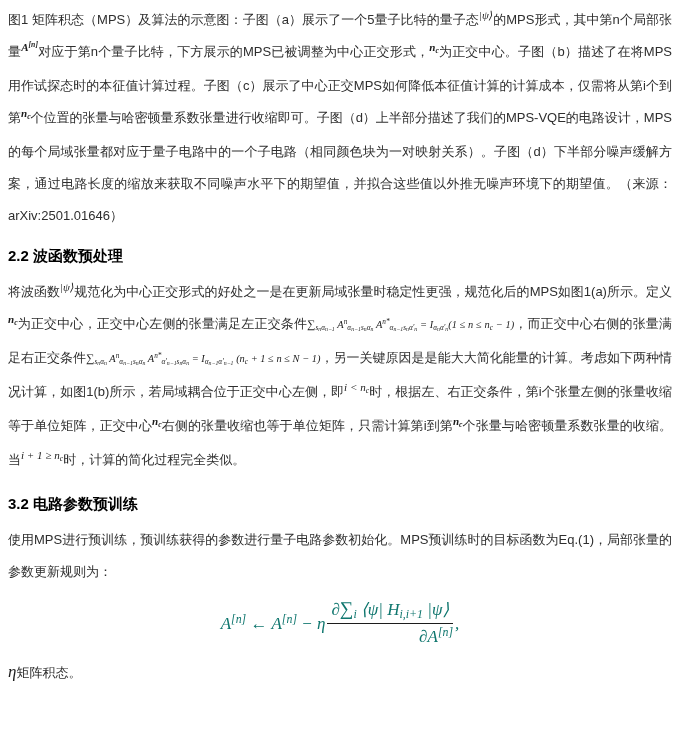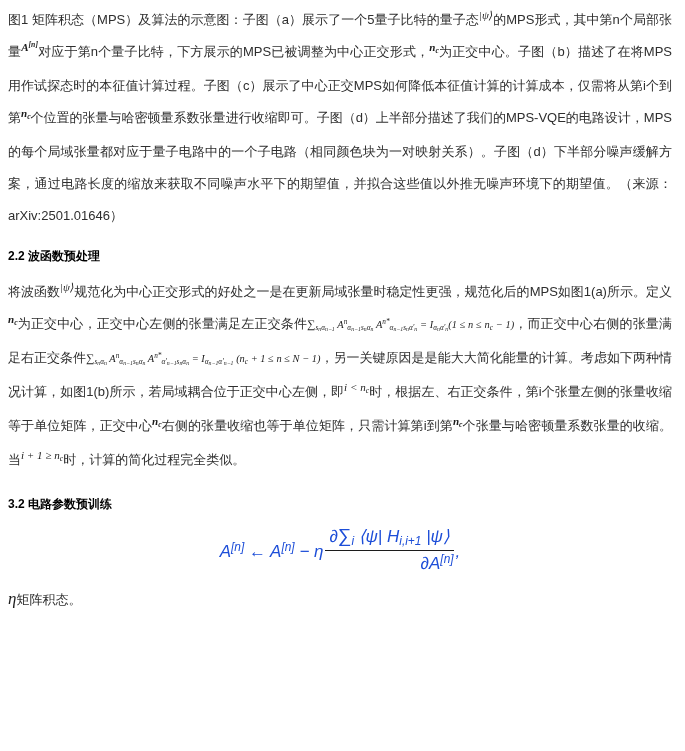--- a/index.html
+++ b/index.html
@@ -13,21 +13,21 @@
   .page { padding: 4px 13px 0 8px; }
 
   .para {
     font-size: 13px;
     line-height: 32px;
     text-align: justify;
     margin: 0;
   }
 
   .h2 {
-    font-size: 12px;
+    font-size: 15px;
     font-weight: 700;
     color: #000000;
     line-height: 22px;
     margin: 13px 0 9px 0;
   }
   .h2-3 { margin-top: 15px; }
 
   
   .seg-math {
     font-family: "Liberation Serif", "DejaVu Serif", serif;
@@ -41,24 +41,24 @@
 
   .tk-b  { font-style: italic; }
   .tk-i  { font-style: italic; }
   .tk-op { font-style: normal; font-size: 1.12em; }
   .tk-u  { font-size: 0.70em; position: relative; top: -0.50em; }
   .tk-d  { font-size: 0.70em; position: relative; top: 0.28em; }
   .tk-dd { font-size: 0.56em; position: relative; top: 0.55em; }
 
   .equation {
     text-align: center;
-    font-family: Liberation Sans, sans-serif;
+    font-family: Liberation Serif, serif;
     font-style: italic;
     font-size: 17px;
-    color: #1d4ed8;
+    color: #0f766e;
     margin: 12px 0 6px 0;
     line-height: normal;
   }
   .frac {
     display: inline-block;
     vertical-align: middle;
     text-align: right;
     margin: 0 2px;
     position: relative;
     top: -3px;
@@ -74,18 +74,19 @@
 <div class="page">
 
   <p class="para"><span>图1 矩阵积态（MPS）及算法的示意图：子图（a）展示了一个5量子比特的量子态</span><span class="seg-math raised"><span class="tk-b">|</span><span class="tk-i">ψ</span><span class="tk-b">⟩</span></span><span>的MPS形式，其中第n个局部张量</span><span class="seg-math raised boldm"><span class="tk-i">A</span><span class="tk-u">[n]</span></span><span>对应于第n个量子比特，下方展示的MPS已被调整为中心正交形式，</span><span class="seg-math raised boldm"><span class="tk-i">n</span><span class="tk-d">c</span></span><span>为正交中心。子图（b）描述了在将MPS用作试探态时的本征值计算过程。子图（c）展示了中心正交MPS如何降低本征值计算的计算成本，仅需将从第i个到第</span><span class="seg-math raised boldm"><span class="tk-i">n</span><span class="tk-d">c</span></span><span>个位置的张量与哈密顿量系数张量进行收缩即可。子图（d）上半部分描述了我们的MPS-VQE的电路设计，MPS的每个局域张量都对应于量子电路中的一个子电路（相同颜色块为一对映射关系）。子图（d）下半部分噪声缓解方案，通过电路长度的缩放来获取不同噪声水平下的期望值，并拟合这些值以外推无噪声环境下的期望值。（来源：arXiv:2501.01646）</span></p>
 
   <h2 class="h2">2.2 波函数预处理</h2>
 
   <p class="para"><span>将波函数</span><span class="seg-math raised"><span class="tk-b">|</span><span class="tk-i">ψ</span><span class="tk-b">⟩</span></span><span>规范化为中心正交形式的好处之一是在更新局域张量时稳定性更强，规范化后的MPS如图1(a)所示。定义</span><span class="seg-math raised boldm"><span class="tk-i">n</span><span class="tk-d">c</span></span><span>为正交中心，正交中心左侧的张量满足左正交条件</span><span class="seg-math" style="font-size: 0.8em;"><span class="tk-op">∑</span><span class="tk-d">s</span><span class="tk-dd">n</span><span class="tk-d">α</span><span class="tk-dd">n−1</span><span class="tk-b"> </span><span class="tk-i">A</span><span class="tk-u">n</span><span class="tk-d">α</span><span class="tk-dd">n−1</span><span class="tk-d">s</span><span class="tk-dd">n</span><span class="tk-d">α</span><span class="tk-dd">n</span><span class="tk-b"> </span><span class="tk-i">A</span><span class="tk-u">n*</span><span class="tk-d">α</span><span class="tk-dd">n−1</span><span class="tk-d">s</span><span class="tk-dd">n</span><span class="tk-d">α′</span><span class="tk-dd">n</span><span class="tk-b"> = </span><span class="tk-i">I</span><span class="tk-d">α</span><span class="tk-dd">n</span><span class="tk-d">α′</span><span class="tk-dd">n</span><span class="tk-b">(1 ≤ </span><span class="tk-i">n</span><span class="tk-b"> ≤ </span><span class="tk-i">n</span><span class="tk-d">c</span><span class="tk-b"> − 1)</span></span><span>，而正交中心右侧的张量满足右正交条件</span><span class="seg-math" style="font-size: 0.8em;"><span class="tk-op">∑</span><span class="tk-d">s</span><span class="tk-dd">n</span><span class="tk-d">α</span><span class="tk-dd">n</span><span class="tk-b"> </span><span class="tk-i">A</span><span class="tk-u">n</span><span class="tk-d">α</span><span class="tk-dd">n−1</span><span class="tk-d">s</span><span class="tk-dd">n</span><span class="tk-d">α</span><span class="tk-dd">n</span><span class="tk-b"> </span><span class="tk-i">A</span><span class="tk-u">n*</span><span class="tk-d">α′</span><span class="tk-dd">n−1</span><span class="tk-d">s</span><span class="tk-dd">n</span><span class="tk-d">α</span><span class="tk-dd">n</span><span class="tk-b"> = </span><span class="tk-i">I</span><span class="tk-d">α</span><span class="tk-dd">n−1</span><span class="tk-d">α′</span><span class="tk-dd">n−1</span><span class="tk-b"> (</span><span class="tk-i">n</span><span class="tk-d">c</span><span class="tk-b"> + 1 ≤ </span><span class="tk-i">n</span><span class="tk-b"> ≤ </span><span class="tk-i">N</span><span class="tk-b"> − 1)</span></span><span>，另一关键原因是是能大大简化能量的计算。考虑如下两种情况计算，如图1(b)所示，若局域耦合位于正交中心左侧，即</span><span class="seg-math raised"><span class="tk-i">i</span><span class="tk-b"> &lt; </span><span class="tk-i">n</span><span class="tk-d">c</span></span><span>时，根据左、右正交条件，第i个张量左侧的张量收缩等于单位矩阵，正交中心</span><span class="seg-math raised boldm"><span class="tk-i">n</span><span class="tk-d">c</span></span><span>右侧的张量收缩也等于单位矩阵，只需计算第i到第</span><span class="seg-math raised boldm"><span class="tk-i">n</span><span class="tk-d">c</span></span><span>个张量与哈密顿量系数张量的收缩。当</span><span class="seg-math raised"><span class="tk-i">i</span><span class="tk-b"> + 1 ≥ </span><span class="tk-i">n</span><span class="tk-d">c</span></span><span>时，计算的简化过程完全类似。</span></p>
 
   <h2 class="h2 h2-3">3.2 电路参数预训练</h2>
 
+  <p class="para"><span>使用MPS进行预训练，预训练获得的参数进行量子电路参数初始化。MPS预训练时的目标函数为Eq.(1)，局部张量的参数更新规则为：</span></p>
 
   <div class="equation"><span class="tk-i">A</span><span class="tk-u">[n]</span><span class="tk-b"> ← </span><span class="tk-i">A</span><span class="tk-u">[n]</span><span class="tk-b"> − </span><span class="tk-i">η</span><span class="frac"><span class="num"><span class="tk-b">∂</span><span class="tk-op">∑</span><span class="tk-d">i</span><span class="tk-b">  ⟨</span><span class="tk-i">ψ</span><span class="tk-b">| </span><span class="tk-i">H</span><span class="tk-d">i,i+1</span><span class="tk-b"> |</span><span class="tk-i">ψ</span><span class="tk-b">⟩</span></span><span class="den"><span class="tk-b">∂</span><span class="tk-i">A</span><span class="tk-u">[n]</span></span></span><span class="tk-b">,</span></div>
 
   <p class="para footnote"><span class="seg-math" style="font-size: 1.3em;"><span class="tk-i">η</span></span><span>矩阵积态。</span></p>
 
 </div>
 
 </body></html>

